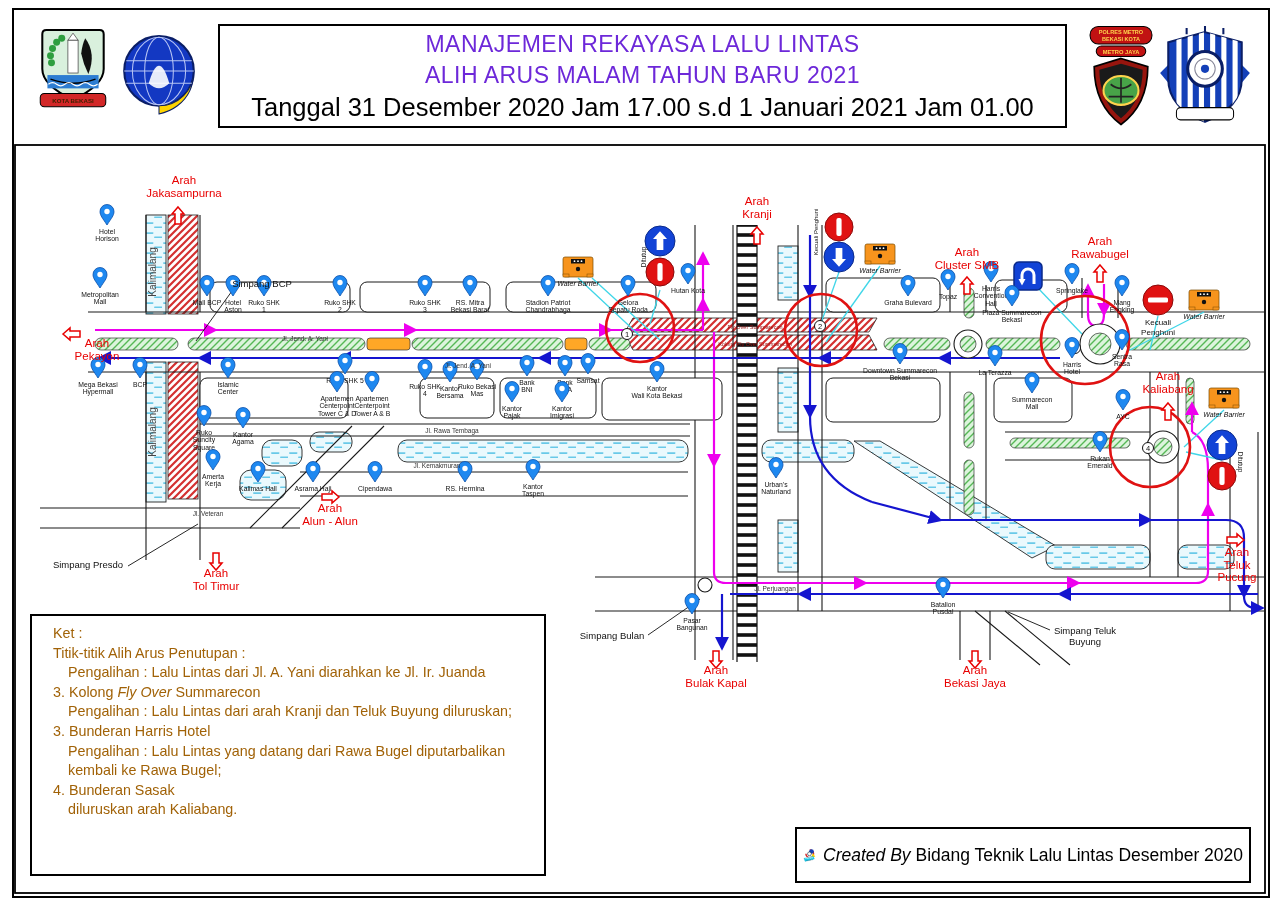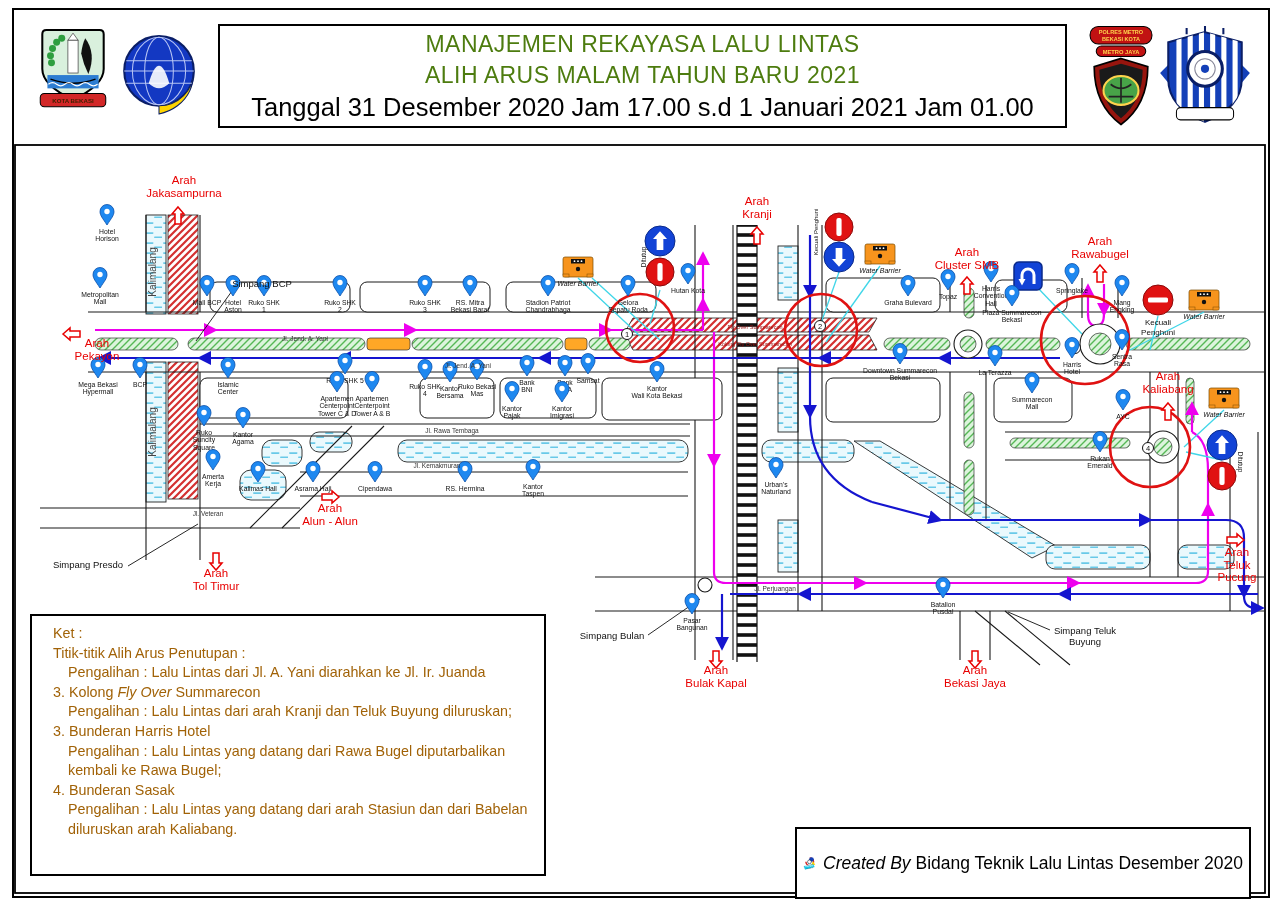--- a/index.html
+++ b/index.html
@@ -1,27 +1,27 @@
 <!DOCTYPE html>
 <html><head>
 <meta charset="utf-8">
 <style>
   html,body{margin:0;padding:0;background:#e8e8e8;}
   .page{position:relative;width:1280px;height:904px;background:#fff;font-family:"Liberation Sans",sans-serif;overflow:hidden;}
   .outer-border{position:absolute;left:12px;top:8px;width:1254px;height:886px;border:2px solid #000;pointer-events:none;}
   .logo{position:absolute;}
   .title-box{position:absolute;left:218px;top:24px;width:845px;height:100px;border:2px solid #000;display:flex;flex-direction:column;justify-content:center;align-items:center;background:#fff;}
-  .title-line12{font-size:23px;color:#4d7c0f;line-height:31px;letter-spacing:.5px;}
+  .title-line12{font-size:23px;color:#6d28d9;line-height:31px;letter-spacing:.5px;}
   .title-line3{font-size:25.5px;color:#000000;line-height:33px;}
   #map-svg{position:absolute;left:0;top:0;width:1280px;height:904px;font-family:"Liberation Sans",sans-serif;}
   .legend{position:absolute;left:30px;top:614px;width:470px;height:242px;border:2px solid #000;background:#fff;padding:8px 21px;font-size:14.3px;color:#a16207;}
   .legend .ln{line-height:19.6px;white-space:nowrap;}
   .legend .ind{padding-left:15px;}
   .legend i{font-style:italic;}
-  .footer{position:absolute;left:795px;top:827px;width:456px;height:72px;border:2px solid #000;background:#fff;display:flex;align-items:center;gap:6px;padding:0 6px;box-sizing:border-box;}
+  .footer{position:absolute;left:795px;top:827px;width:456px;height:56px;border:2px solid #000;background:#fff;display:flex;align-items:center;gap:6px;padding:0 6px;box-sizing:border-box;}
   .footer .txt{font-size:17.5px;color:#000;white-space:nowrap;}
   .footer .cb{font-style:italic;}
 </style>
 </head>
 <body>
 
 <div class="page">
   <div class="outer-border"></div>
 
   <div class="logo" style="left:36px;top:28px">
@@ -703,21 +703,20 @@
     <div class="ln">Ket :</div>
     <div class="ln">Titik-titik Alih Arus Penutupan :</div>
     <div id="legend-lines">
         <div class="ln ind"><span>Pengalihan : Lalu Lintas dari Jl. A. Yani diarahkan ke Jl. Ir. Juanda</span></div>
         <div class="ln"><span>3. Kolong </span><i>Fly Over</i><span> Summarecon</span></div>
         <div class="ln ind"><span>Pengalihan : Lalu Lintas dari arah Kranji dan Teluk Buyung diluruskan;</span></div>
         <div class="ln"><span>3. Bunderan Harris Hotel</span></div>
         <div class="ln ind"><span>Pengalihan : Lalu Lintas yang datang dari Rawa Bugel diputarbalikan</span></div>
         <div class="ln ind"><span>kembali ke Rawa Bugel;</span></div>
         <div class="ln"><span>4. Bunderan Sasak</span></div>
-        <div class="ln ind"><span>Pengalihan : Lalu Lintas yang datang dari arah Stasiun dan dari Babelan</span></div>
         <div class="ln ind"><span>diluruskan arah Kaliabang.</span></div>
       </div>
   </div>
 
   <div class="footer">
     <svg width="48" height="48" viewBox="0 0 48 48">
       <path d="M10,20 A13,13 0 1 0 23,7" fill="none" stroke="#d42222" stroke-width="5"></path>
       <circle cx="29" cy="12" r="8" fill="#1440b8"></circle>
       <path d="M34,18 L42,30 L28,32 Z" fill="#ffd500"></path>
       <circle cx="22" cy="20" r="6.5" fill="#fff" stroke="#123" stroke-width="2"></circle>

